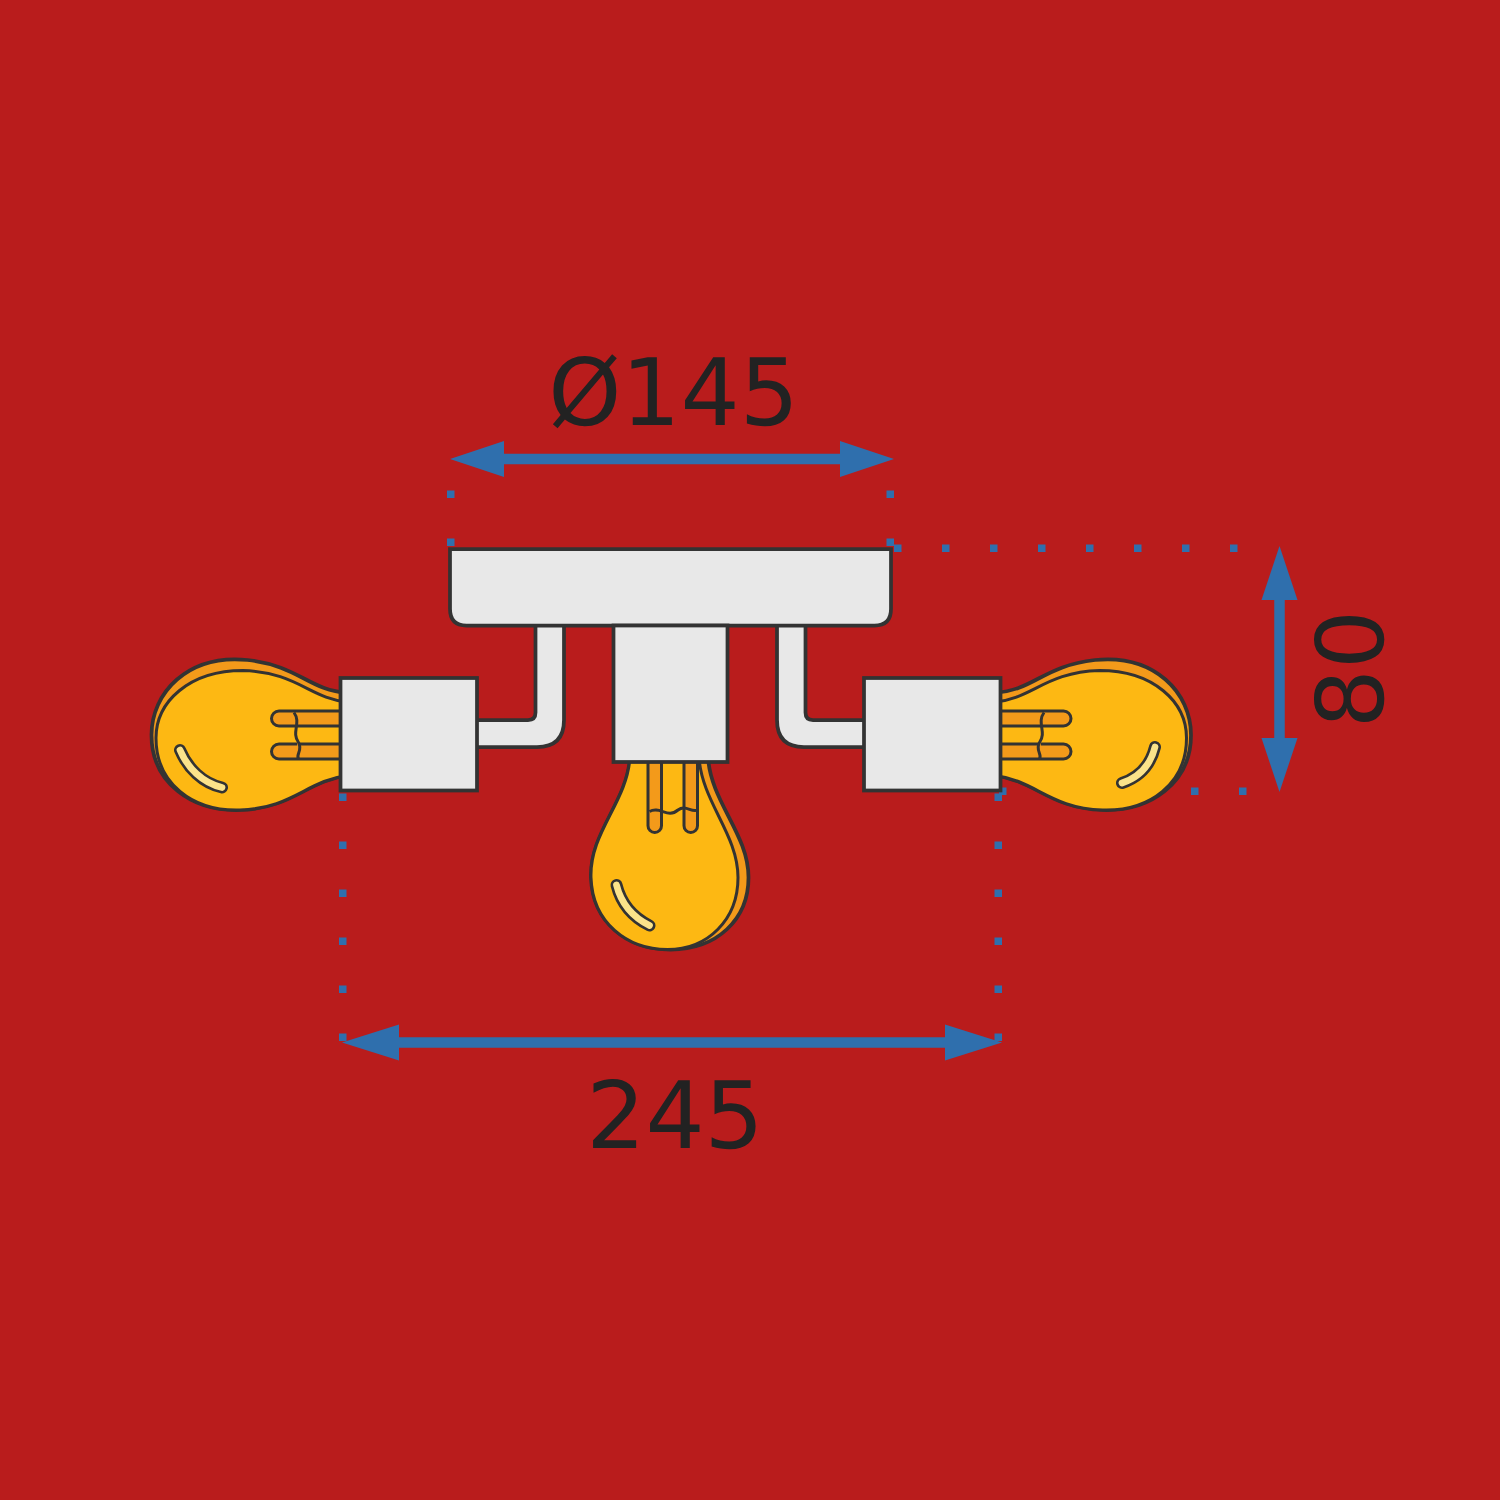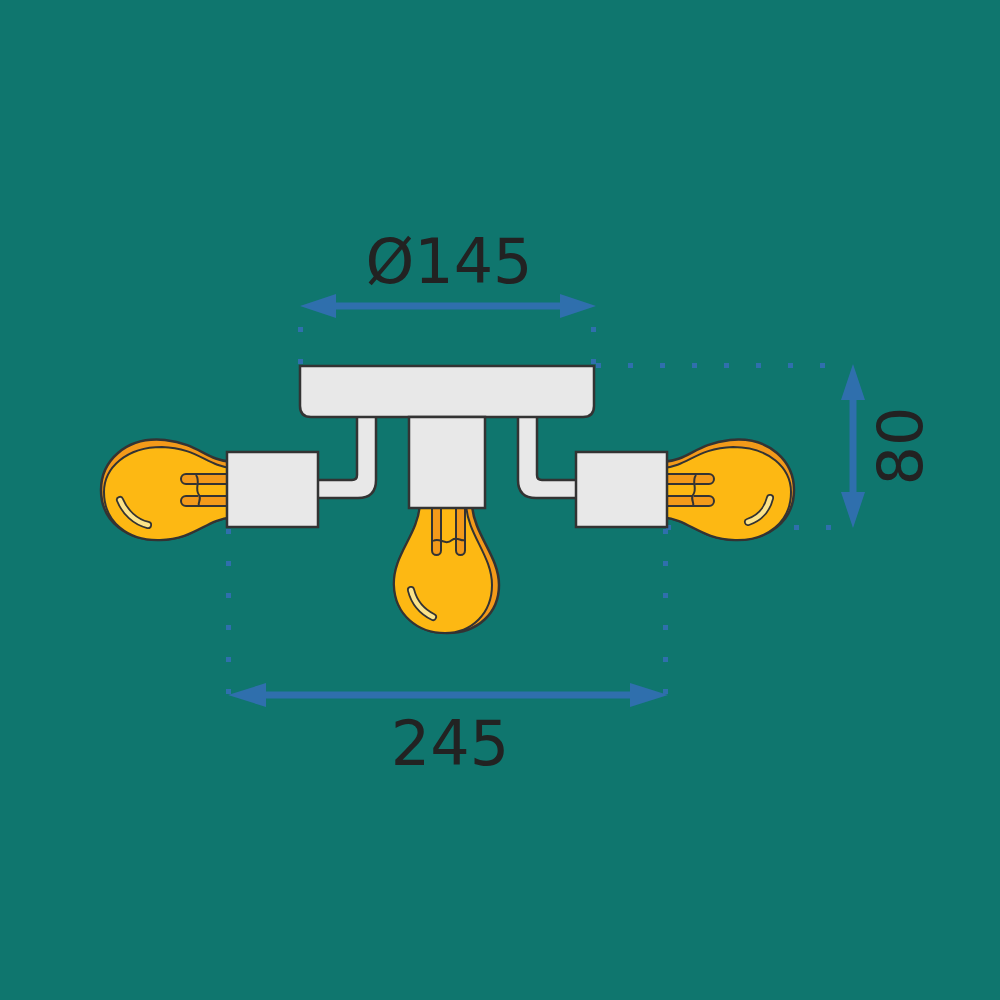--- a/index.html
+++ b/index.html
@@ -1,16 +1,16 @@
 <!DOCTYPE html>
 <html><head>
 <meta charset="utf-8">
 <style>
   html, body { margin: 0; padding: 0; background: #ffffff; }
-  .canvas { position: relative; width: 1000px; height: 1000px; background: #0f766e; overflow: hidden; }
+  .canvas { position: relative; width: 1000px; height: 1000px; background: #b91c1c; overflow: hidden; }
   svg { position: absolute; left: 0; top: 0; }
   .dim-label { font-family: "DejaVu Sans", sans-serif; fill: #222222; font-size: 62px; }
 </style>
 </head>
 <body>
 
 <div class="canvas">
 <svg width="1000" height="1000" viewBox="0 0 1000 1000" xmlns="http://www.w3.org/2000/svg">
   <defs>
     <marker id="arrowEnd" markerWidth="10" markerHeight="10" refX="9" refY="5" orient="auto" markerUnits="userSpaceOnUse" viewBox="0 0 10 10">

